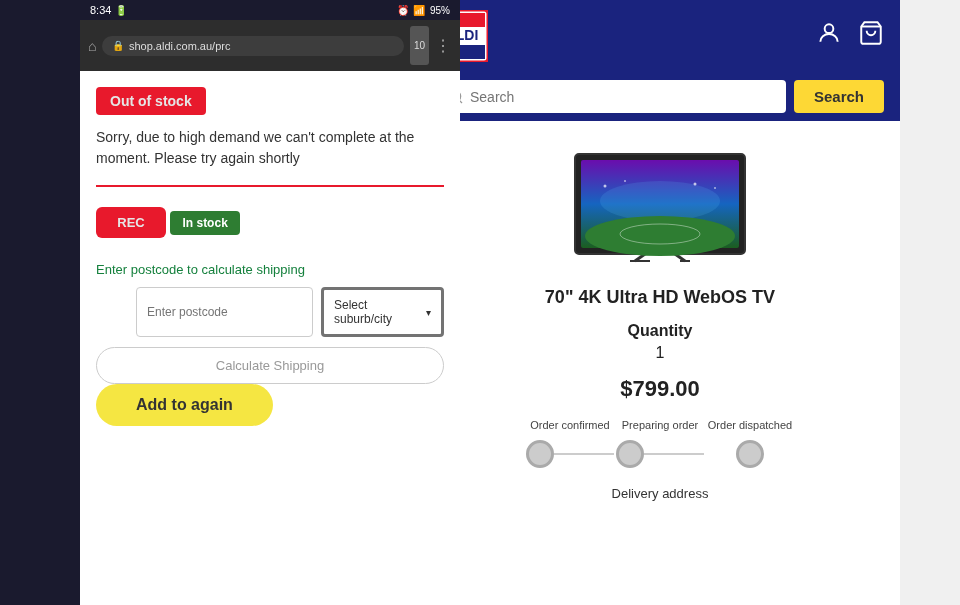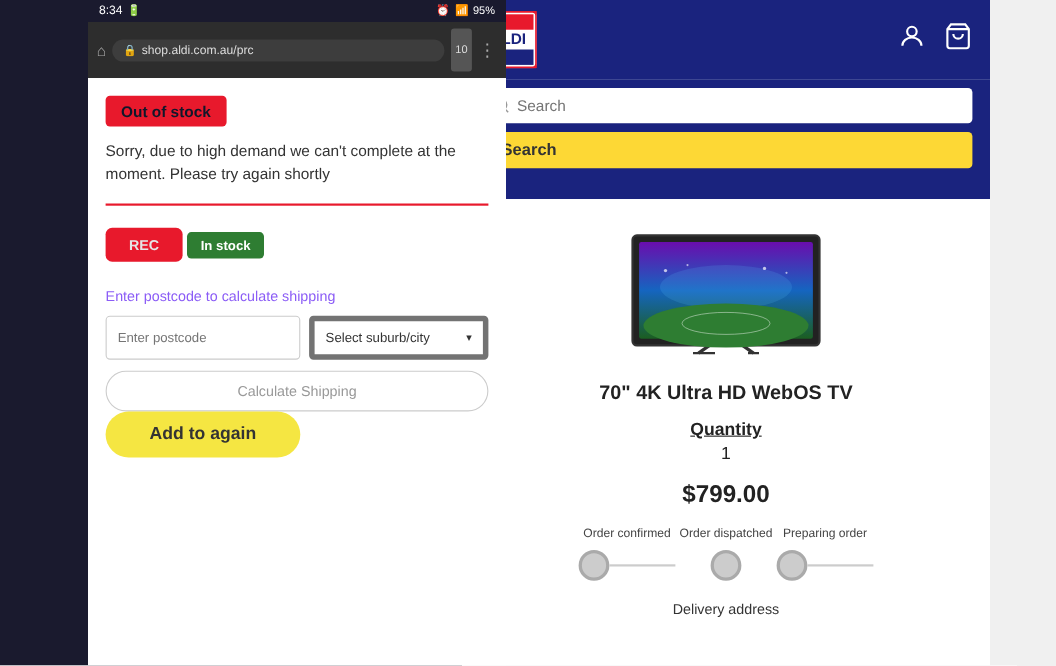--- a/index.html
+++ b/index.html
@@ -82,21 +82,21 @@
       letter-spacing: 1px;
     }
 
     .phone-content {
       background: #fff;
       padding: 16px;
     }
 
     .out-of-stock-badge {
       background: #e8192c;
-      color: #0f172a;
+      color: #e5e5e5;
       font-size: 14px;
       font-weight: bold;
       padding: 6px 14px;
       border-radius: 4px;
       display: inline-block;
       margin-bottom: 12px;
     }
 
     .sorry-text {
       font-size: 14px;
@@ -131,41 +131,42 @@
       font-size: 12px;
       font-weight: bold;
       padding: 5px 12px;
       border-radius: 4px;
       display: inline-block;
       margin-bottom: 16px;
     }
 
     .shipping-label {
       font-size: 13px;
-      color: #8b5cf6;
+      color: #15803d;
       margin-bottom: 10px;
     }
 
     .shipping-inputs {
       display: flex;
       gap: 8px;
       margin-bottom: 10px;
+      margin-left: 40px;
     }
 
     .postcode-input {
       border: 1px solid #ccc;
       border-radius: 4px;
       padding: 8px 10px;
       font-size: 12px;
       color: #999;
       flex: 1;
     }
 
     .suburb-select {
-      border: 5px solid #737373;
+      border: 3px solid #737373;
       border-radius: 4px;
       padding: 8px 10px;
       font-size: 12px;
       color: #333;
       flex: 1.4;
       display: flex;
       align-items: center;
       justify-content: space-between;
     }
 
@@ -219,24 +220,23 @@
       align-items: center;
     }
 
     .header-icon {
       color: #fff;
       font-size: 22px;
     }
 
     .search-bar-row {
       background: #1a237e;
-      padding: 8px 16px 28px;
+      padding: 8px 16px 8px;
       display: flex;
       gap: 8px;
-      flex-direction: column;
     }
 
     .search-input-wrap {
       background: #fff;
       border-radius: 4px;
       display: flex;
       align-items: center;
       padding: 8px 12px;
       flex: 1;
       gap: 6px;
@@ -291,21 +291,20 @@
       color: #222;
       text-align: center;
       margin-bottom: 14px;
     }
 
     .quantity-label {
       font-size: 16px;
       color: #222;
       font-weight: bold;
       margin-bottom: 4px;
-      text-decoration: underline;
     }
 
     .quantity-value {
       font-size: 16px;
       color: #222;
       margin-bottom: 14px;
     }
 
     .price {
       font-size: 22px;
@@ -502,29 +501,29 @@
 
     <div class="order-steps">
       <div class="step-item">
         <div class="step-label">Order confirmed</div>
         <div style="position:relative;display:flex;align-items:center;">
           <div class="step-circle"></div>
           <div style="width:60px;height:2px;background:#ccc;"></div>
         </div>
       </div>
       <div class="step-item">
-        <div class="step-label">Order dispatched</div>
-        <div style="position:relative;display:flex;align-items:center;">
-          <div class="step-circle"></div>
-        </div>
-      </div>
-      <div class="step-item">
         <div class="step-label">Preparing order</div>
         <div style="position:relative;display:flex;align-items:center;">
           <div class="step-circle"></div>
           <div style="width:60px;height:2px;background:#ccc;"></div>
         </div>
       </div>
+      <div class="step-item">
+        <div class="step-label">Order dispatched</div>
+        <div style="position:relative;display:flex;align-items:center;">
+          <div class="step-circle"></div>
+        </div>
+      </div>
     </div>
 
     <div class="delivery-address-label">Delivery address</div>
   </div>
 </div>
 
 </body></html>

